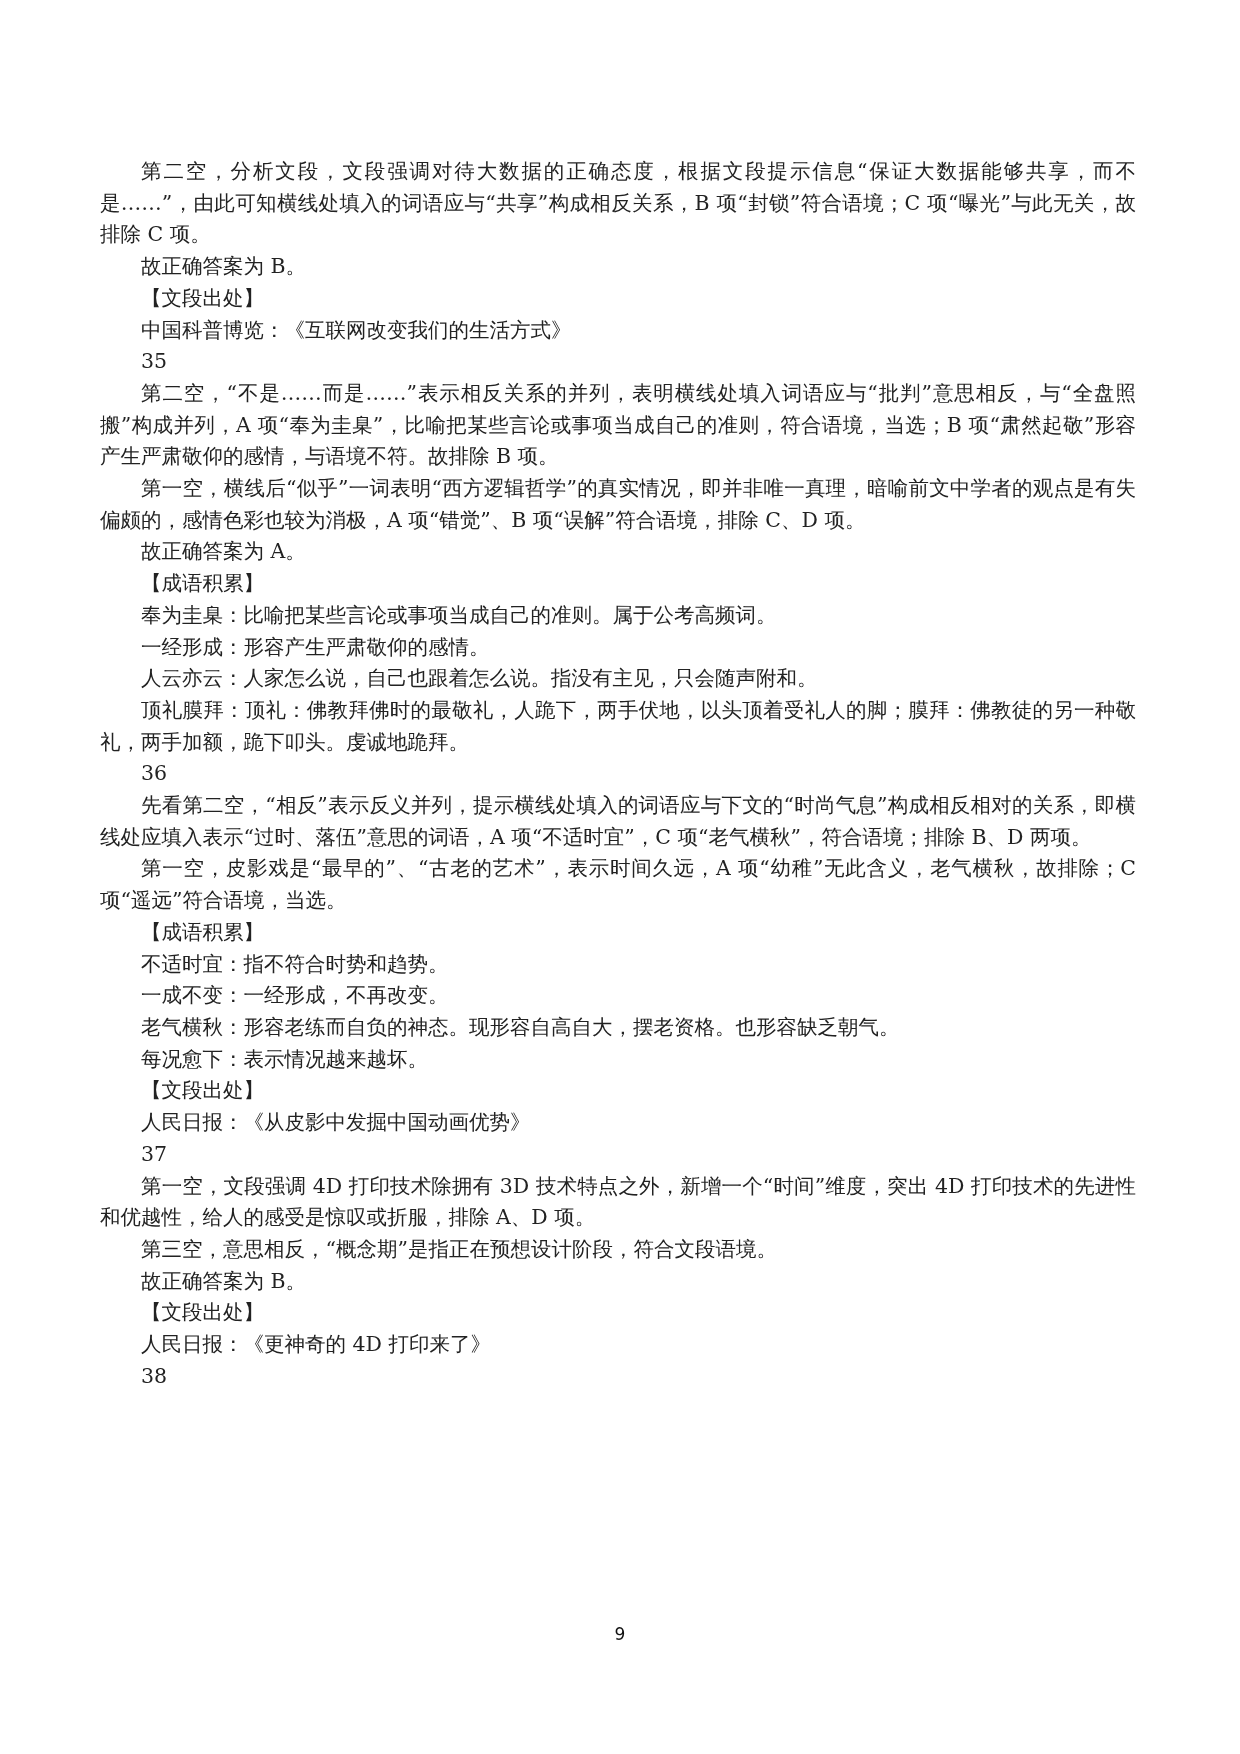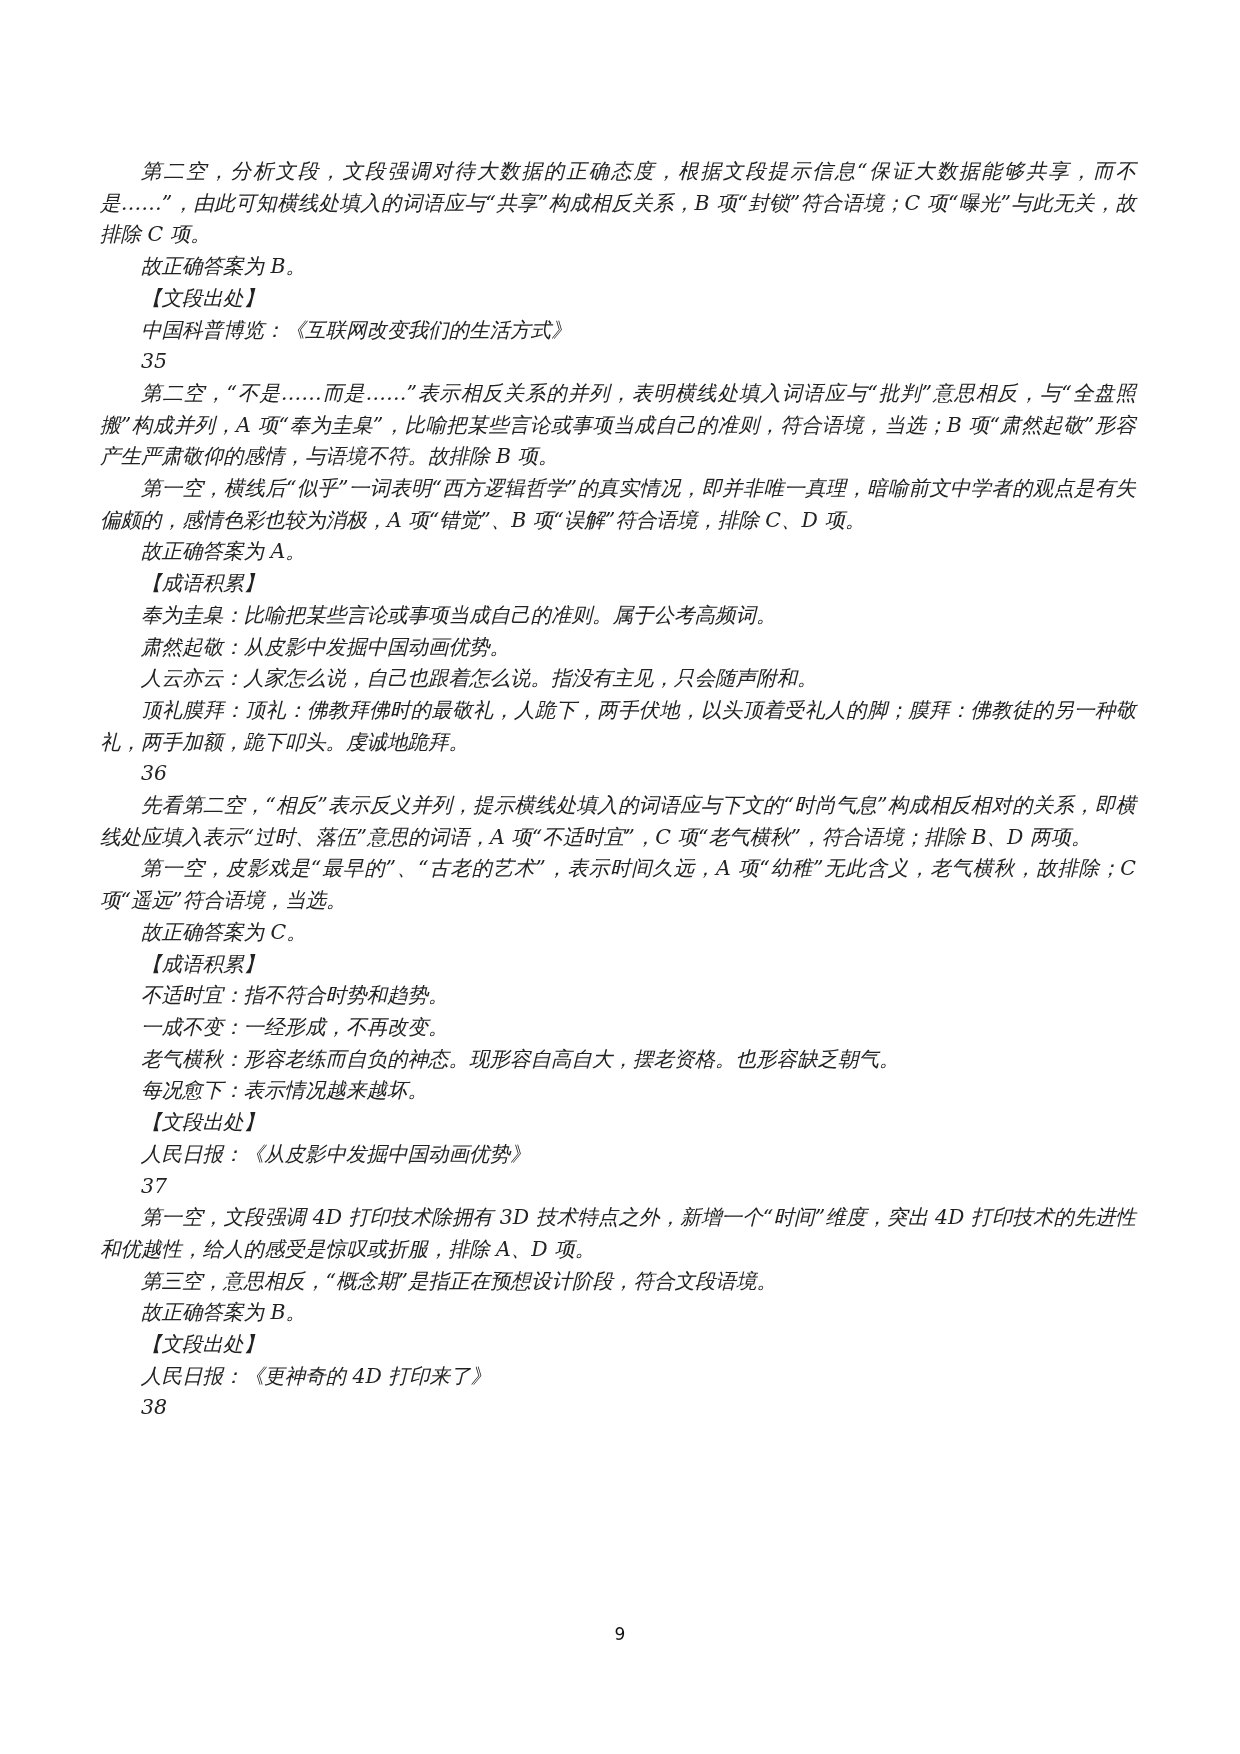--- a/index.html
+++ b/index.html
@@ -3,21 +3,21 @@
 <meta charset="utf-8">
 <style>
   html, body { margin: 0; padding: 0; background: #ffffff; }
   body { width: 1240px; height: 1754px; position: relative; overflow: hidden; }
   .page {
     position: absolute; left: 100px; top: 156px; width: 1036px;
     font-family: "DejaVu Serif", "Liberation Serif", serif;
     font-size: 20.5px; line-height: 31.7px; color: #222222;
     text-align: justify;
   }
-  .p { margin: 0; text-indent: 41px; font-style: italic; }
+  .p { margin: 0; text-indent: 41px; }
   .p.last-left { text-align-last: left; }
   .page-num {
     position: absolute; left: 0; width: 1240px; top: 1624px;
     text-align: center; font-family: "DejaVu Sans", sans-serif;
     font-size: 17px; color: #111111;
   }
 </style>
 </head>
 <body>
 
@@ -25,27 +25,26 @@
   <p class="p last-left">第二空，分析文段，文段强调对待大数据的正确态度，根据文段提示信息“保证大数据能够共享，而不是……”，由此可知横线处填入的词语应与“共享”构成相反关系，B 项“封锁”符合语境；C 项“曝光”与此无关，故排除 C 项。</p>
   <p class="p">故正确答案为 B。</p>
   <p class="p">【文段出处】</p>
   <p class="p">中国科普博览：《互联网改变我们的生活方式》</p>
   <p class="p">35</p>
   <p class="p last-left">第二空，“不是……而是……”表示相反关系的并列，表明横线处填入词语应与“批判”意思相反，与“全盘照搬”构成并列，A 项“奉为圭臬”，比喻把某些言论或事项当成自己的准则，符合语境，当选；B 项“肃然起敬”形容产生严肃敬仰的感情，与语境不符。故排除 B 项。</p>
   <p class="p last-left">第一空，横线后“似乎”一词表明“西方逻辑哲学”的真实情况，即并非唯一真理，暗喻前文中学者的观点是有失偏颇的，感情色彩也较为消极，A 项“错觉”、B 项“误解”符合语境，排除 C、D 项。</p>
   <p class="p">故正确答案为 A。</p>
   <p class="p">【成语积累】</p>
   <p class="p">奉为圭臬：比喻把某些言论或事项当成自己的准则。属于公考高频词。</p>
-  <p class="p">肃然起敬：从皮影中发掘中国动画优势。</p>
+  <p class="p">一经形成：形容产生严肃敬仰的感情。</p>
   <p class="p">人云亦云：人家怎么说，自己也跟着怎么说。指没有主见，只会随声附和。</p>
   <p class="p last-left">顶礼膜拜：顶礼：佛教拜佛时的最敬礼，人跪下，两手伏地，以头顶着受礼人的脚；膜拜：佛教徒的另一种敬礼，两手加额，跪下叩头。虔诚地跪拜。</p>
   <p class="p">36</p>
   <p class="p last-left">先看第二空，“相反”表示反义并列，提示横线处填入的词语应与下文的“时尚气息”构成相反相对的关系，即横线处应填入表示“过时、落伍”意思的词语，A 项“不适时宜”，C 项“老气横秋”，符合语境；排除 B、D 两项。</p>
   <p class="p last-left">第一空，皮影戏是“最早的”、“古老的艺术”，表示时间久远，A 项“幼稚”无此含义，老气横秋，故排除；C 项“遥远”符合语境，当选。</p>
-  <p class="p">故正确答案为 C。</p>
   <p class="p">【成语积累】</p>
   <p class="p">不适时宜：指不符合时势和趋势。</p>
   <p class="p">一成不变：一经形成，不再改变。</p>
   <p class="p">老气横秋：形容老练而自负的神态。现形容自高自大，摆老资格。也形容缺乏朝气。</p>
   <p class="p">每况愈下：表示情况越来越坏。</p>
   <p class="p">【文段出处】</p>
   <p class="p">人民日报：《从皮影中发掘中国动画优势》</p>
   <p class="p">37</p>
   <p class="p last-left">第一空，文段强调 4D 打印技术除拥有 3D 技术特点之外，新增一个“时间”维度，突出 4D 打印技术的先进性和优越性，给人的感受是惊叹或折服，排除 A、D 项。</p>
   <p class="p">第三空，意思相反，“概念期”是指正在预想设计阶段，符合文段语境。</p>

